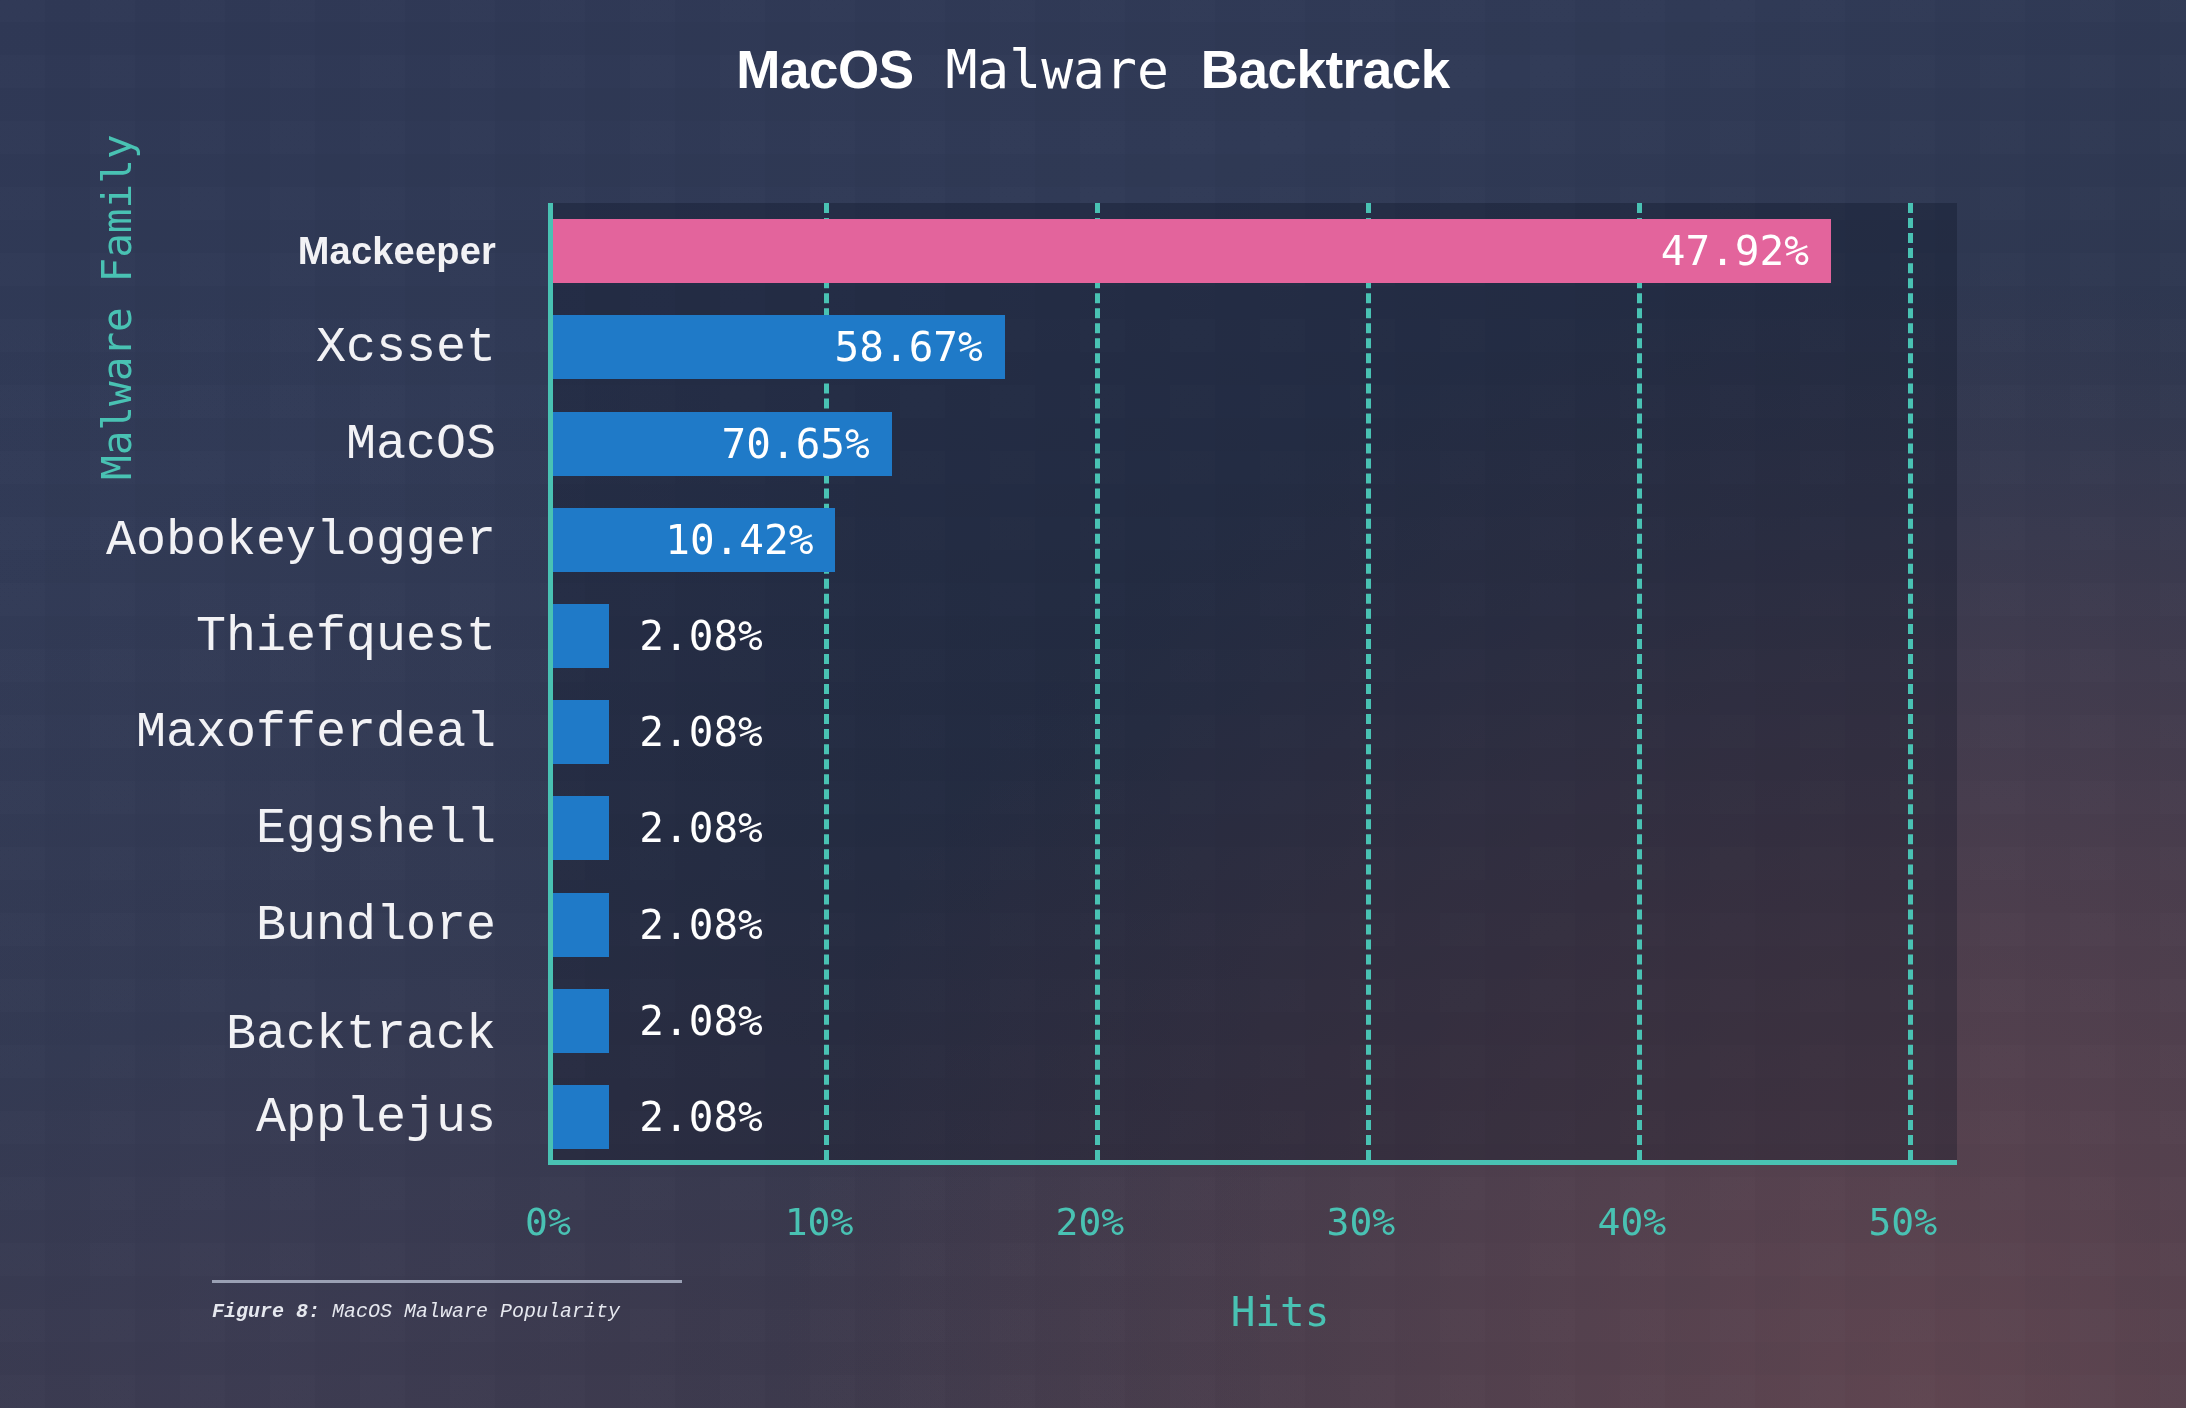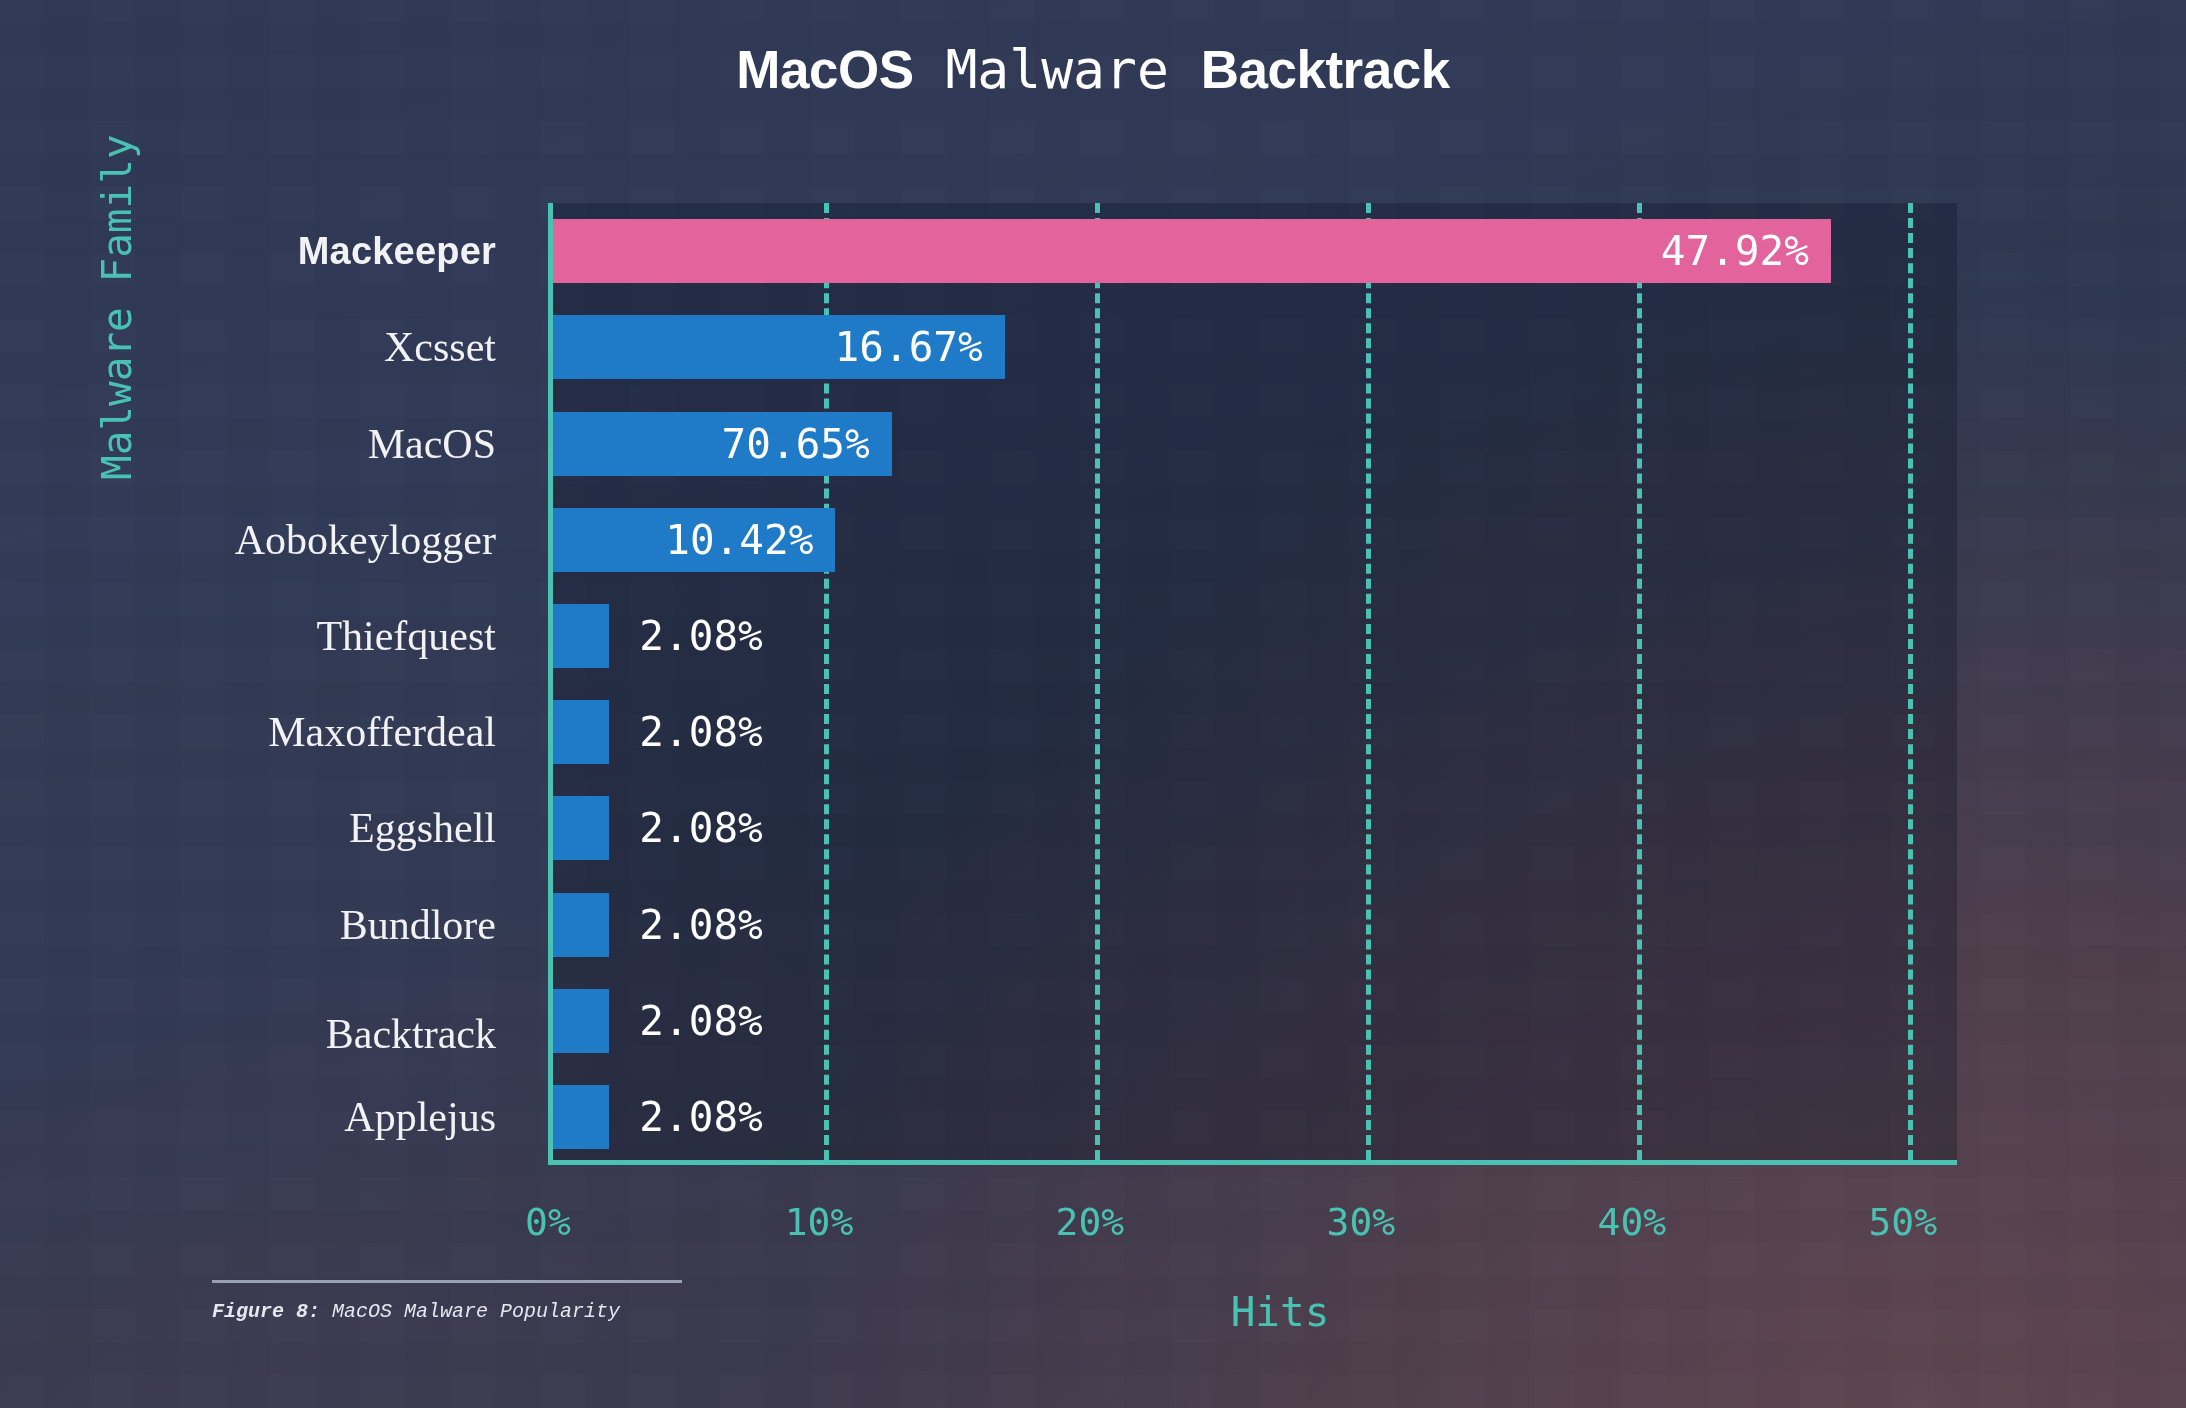--- a/index.html
+++ b/index.html
@@ -121,24 +121,24 @@
     position: absolute;
     left: 0;
     top: 203px;
     width: 520px;
     height: 962px;
   }
   .ytick {
     position: absolute;
     right: 24px;
     text-align: right;
-    font-size: 42px;
+    font-size: 50px;
     color: #f2f2f5;
     white-space: nowrap;
-    font-family: Liberation Serif, serif;
+    font-family: Liberation Mono, monospace;
     transform: translateY(-50%);
   }
   .ytick.bold {
     font-family: "Liberation Sans", sans-serif;
     font-weight: bold;
     font-size: 38px;
     letter-spacing: .2px;
   }
 
   
@@ -226,21 +226,21 @@
         <div class="gridline" style="left: 1083.85px;"></div>
         <div class="gridline" style="left: 1354.81px;"></div>
       </div>
     <div id="bars">
         <div class="bar-row" style="top: 16.1px; height: 64px;">
           <div class="bar highlight" style="width: 1298.45px;"></div>
           <div class="bar-value inside">47.92%</div>
         </div>
         <div class="bar-row" style="top: 112.3px; height: 64px;">
           <div class="bar" style="width: 451.693px;"></div>
-          <div class="bar-value inside">16.67%</div>
+          <div class="bar-value inside">58.67%</div>
         </div>
         <div class="bar-row" style="top: 208.5px; height: 64px;">
           <div class="bar" style="width: 338.702px;"></div>
           <div class="bar-value inside">70.65%</div>
         </div>
         <div class="bar-row" style="top: 304.7px; height: 64px;">
           <div class="bar" style="width: 282.342px;"></div>
           <div class="bar-value inside">10.42%</div>
         </div>
         <div class="bar-row" style="top: 400.9px; height: 64px;">

